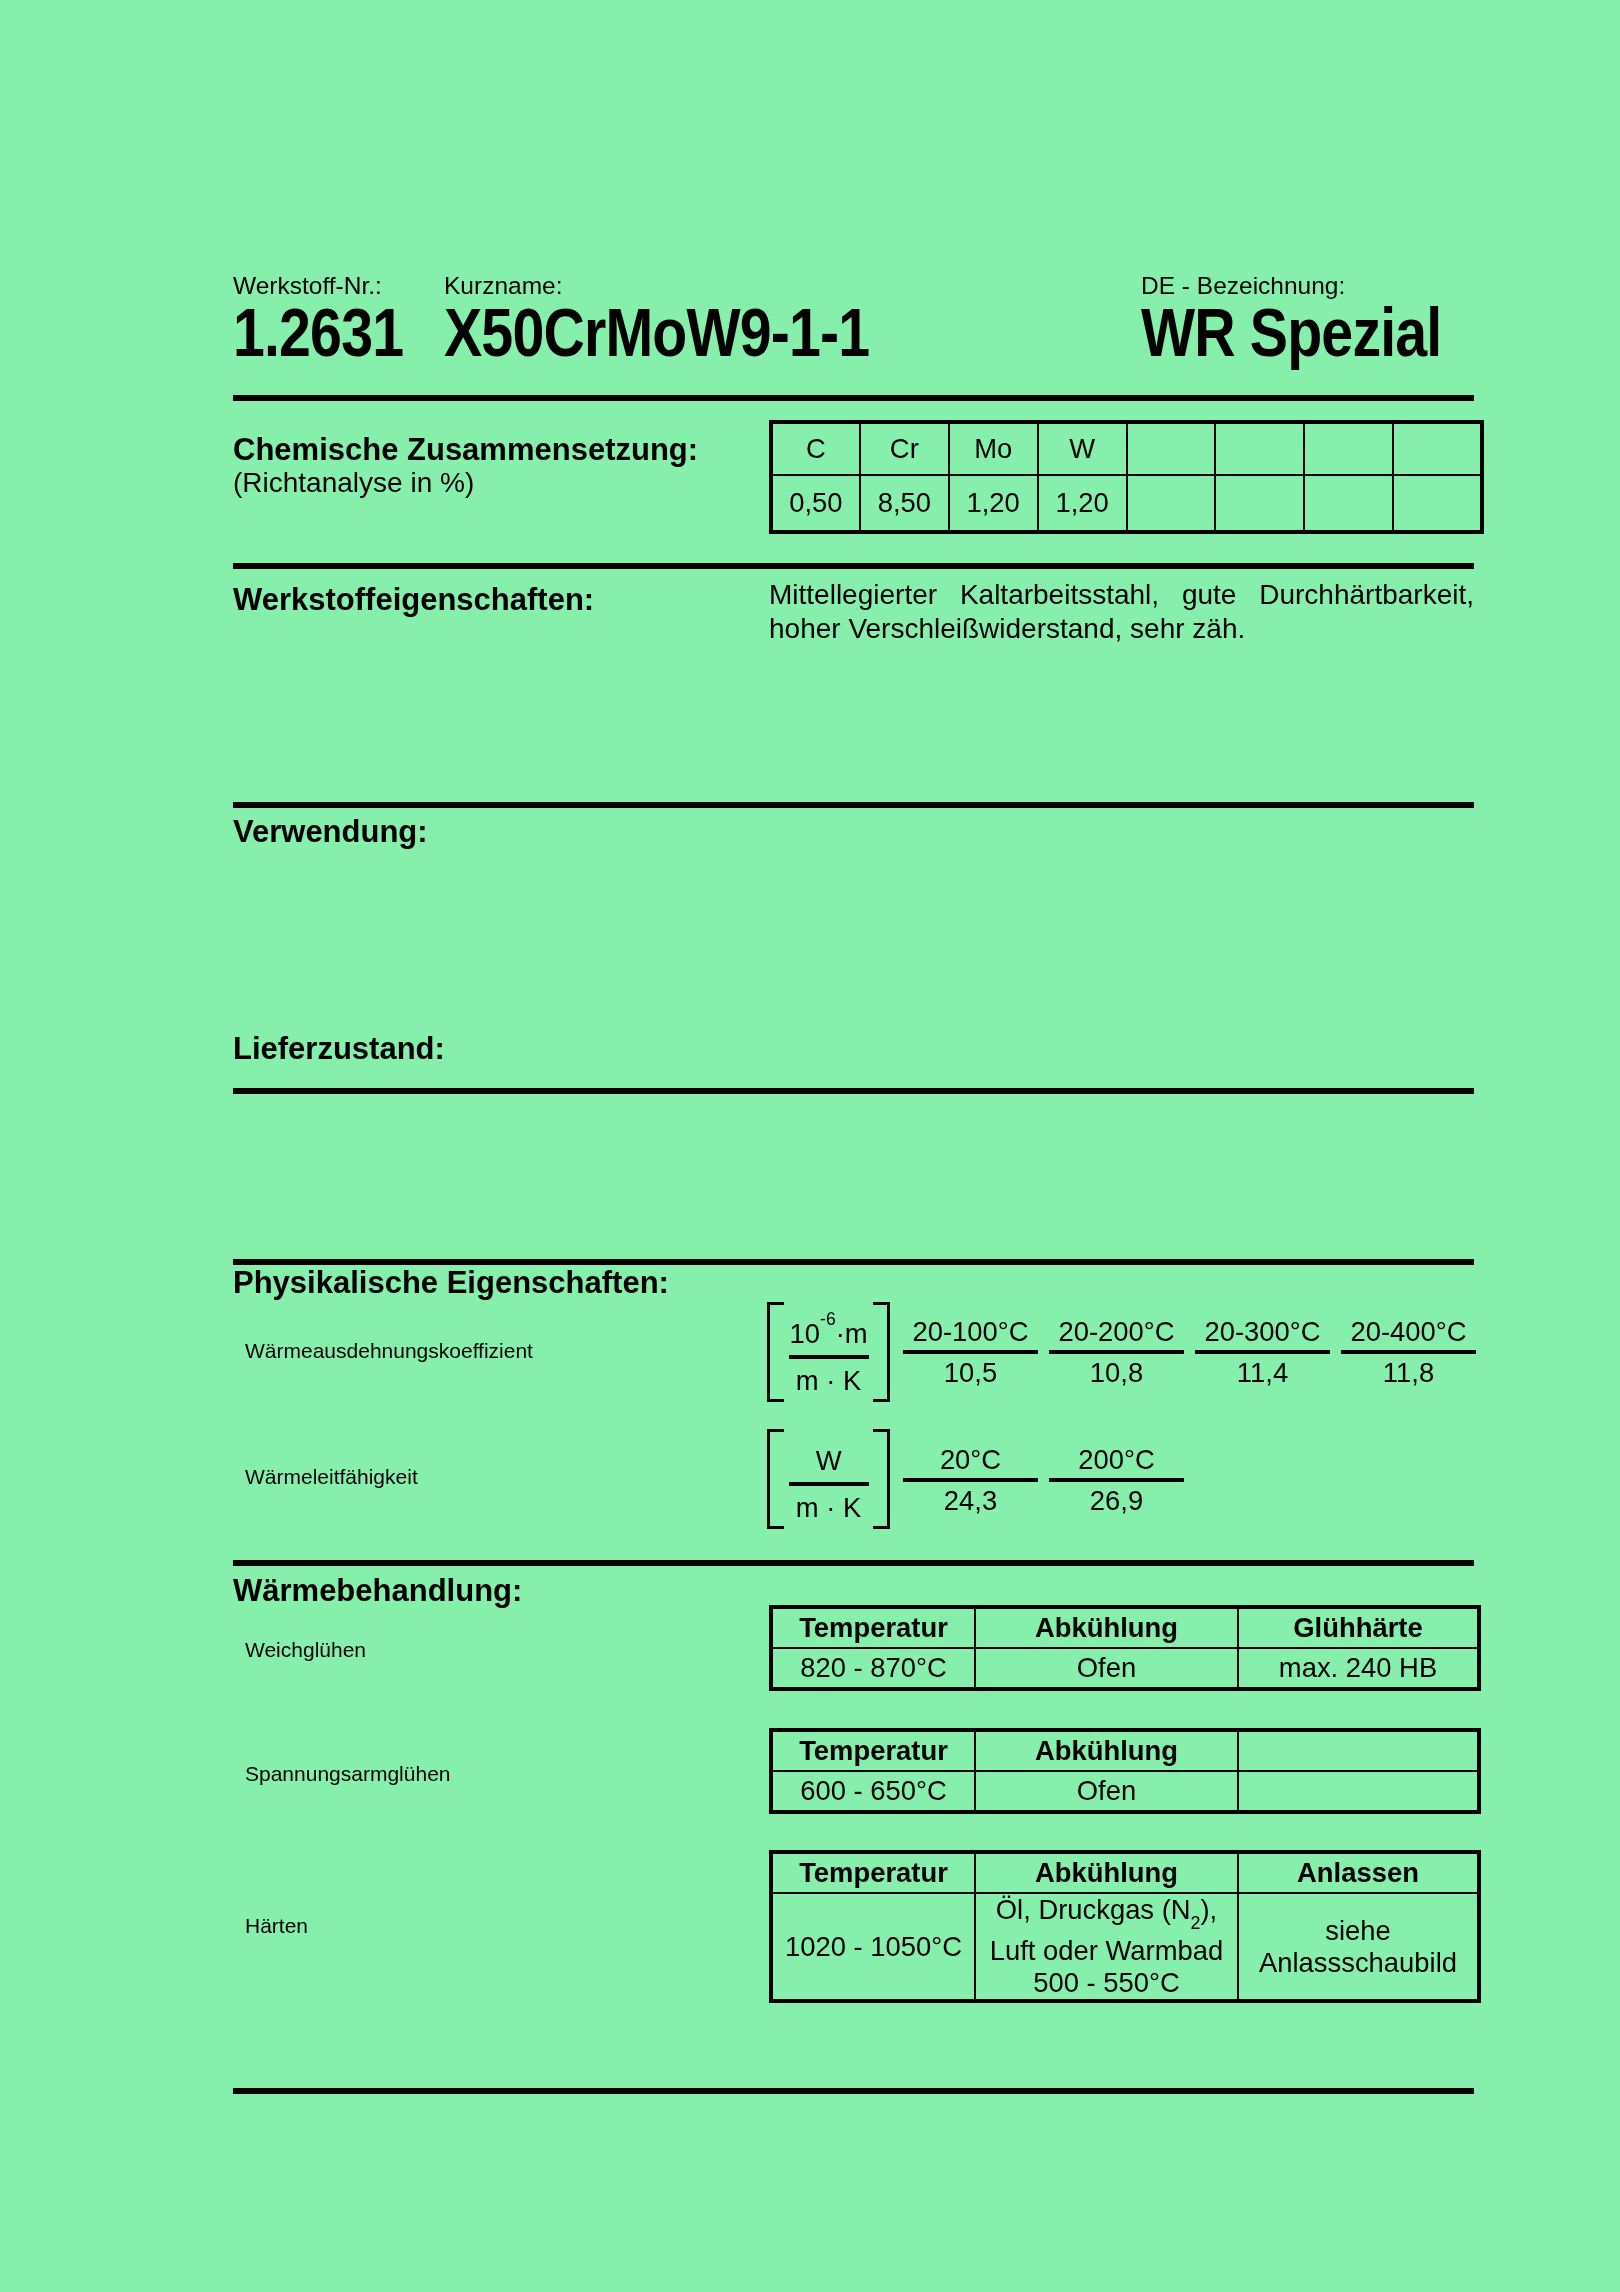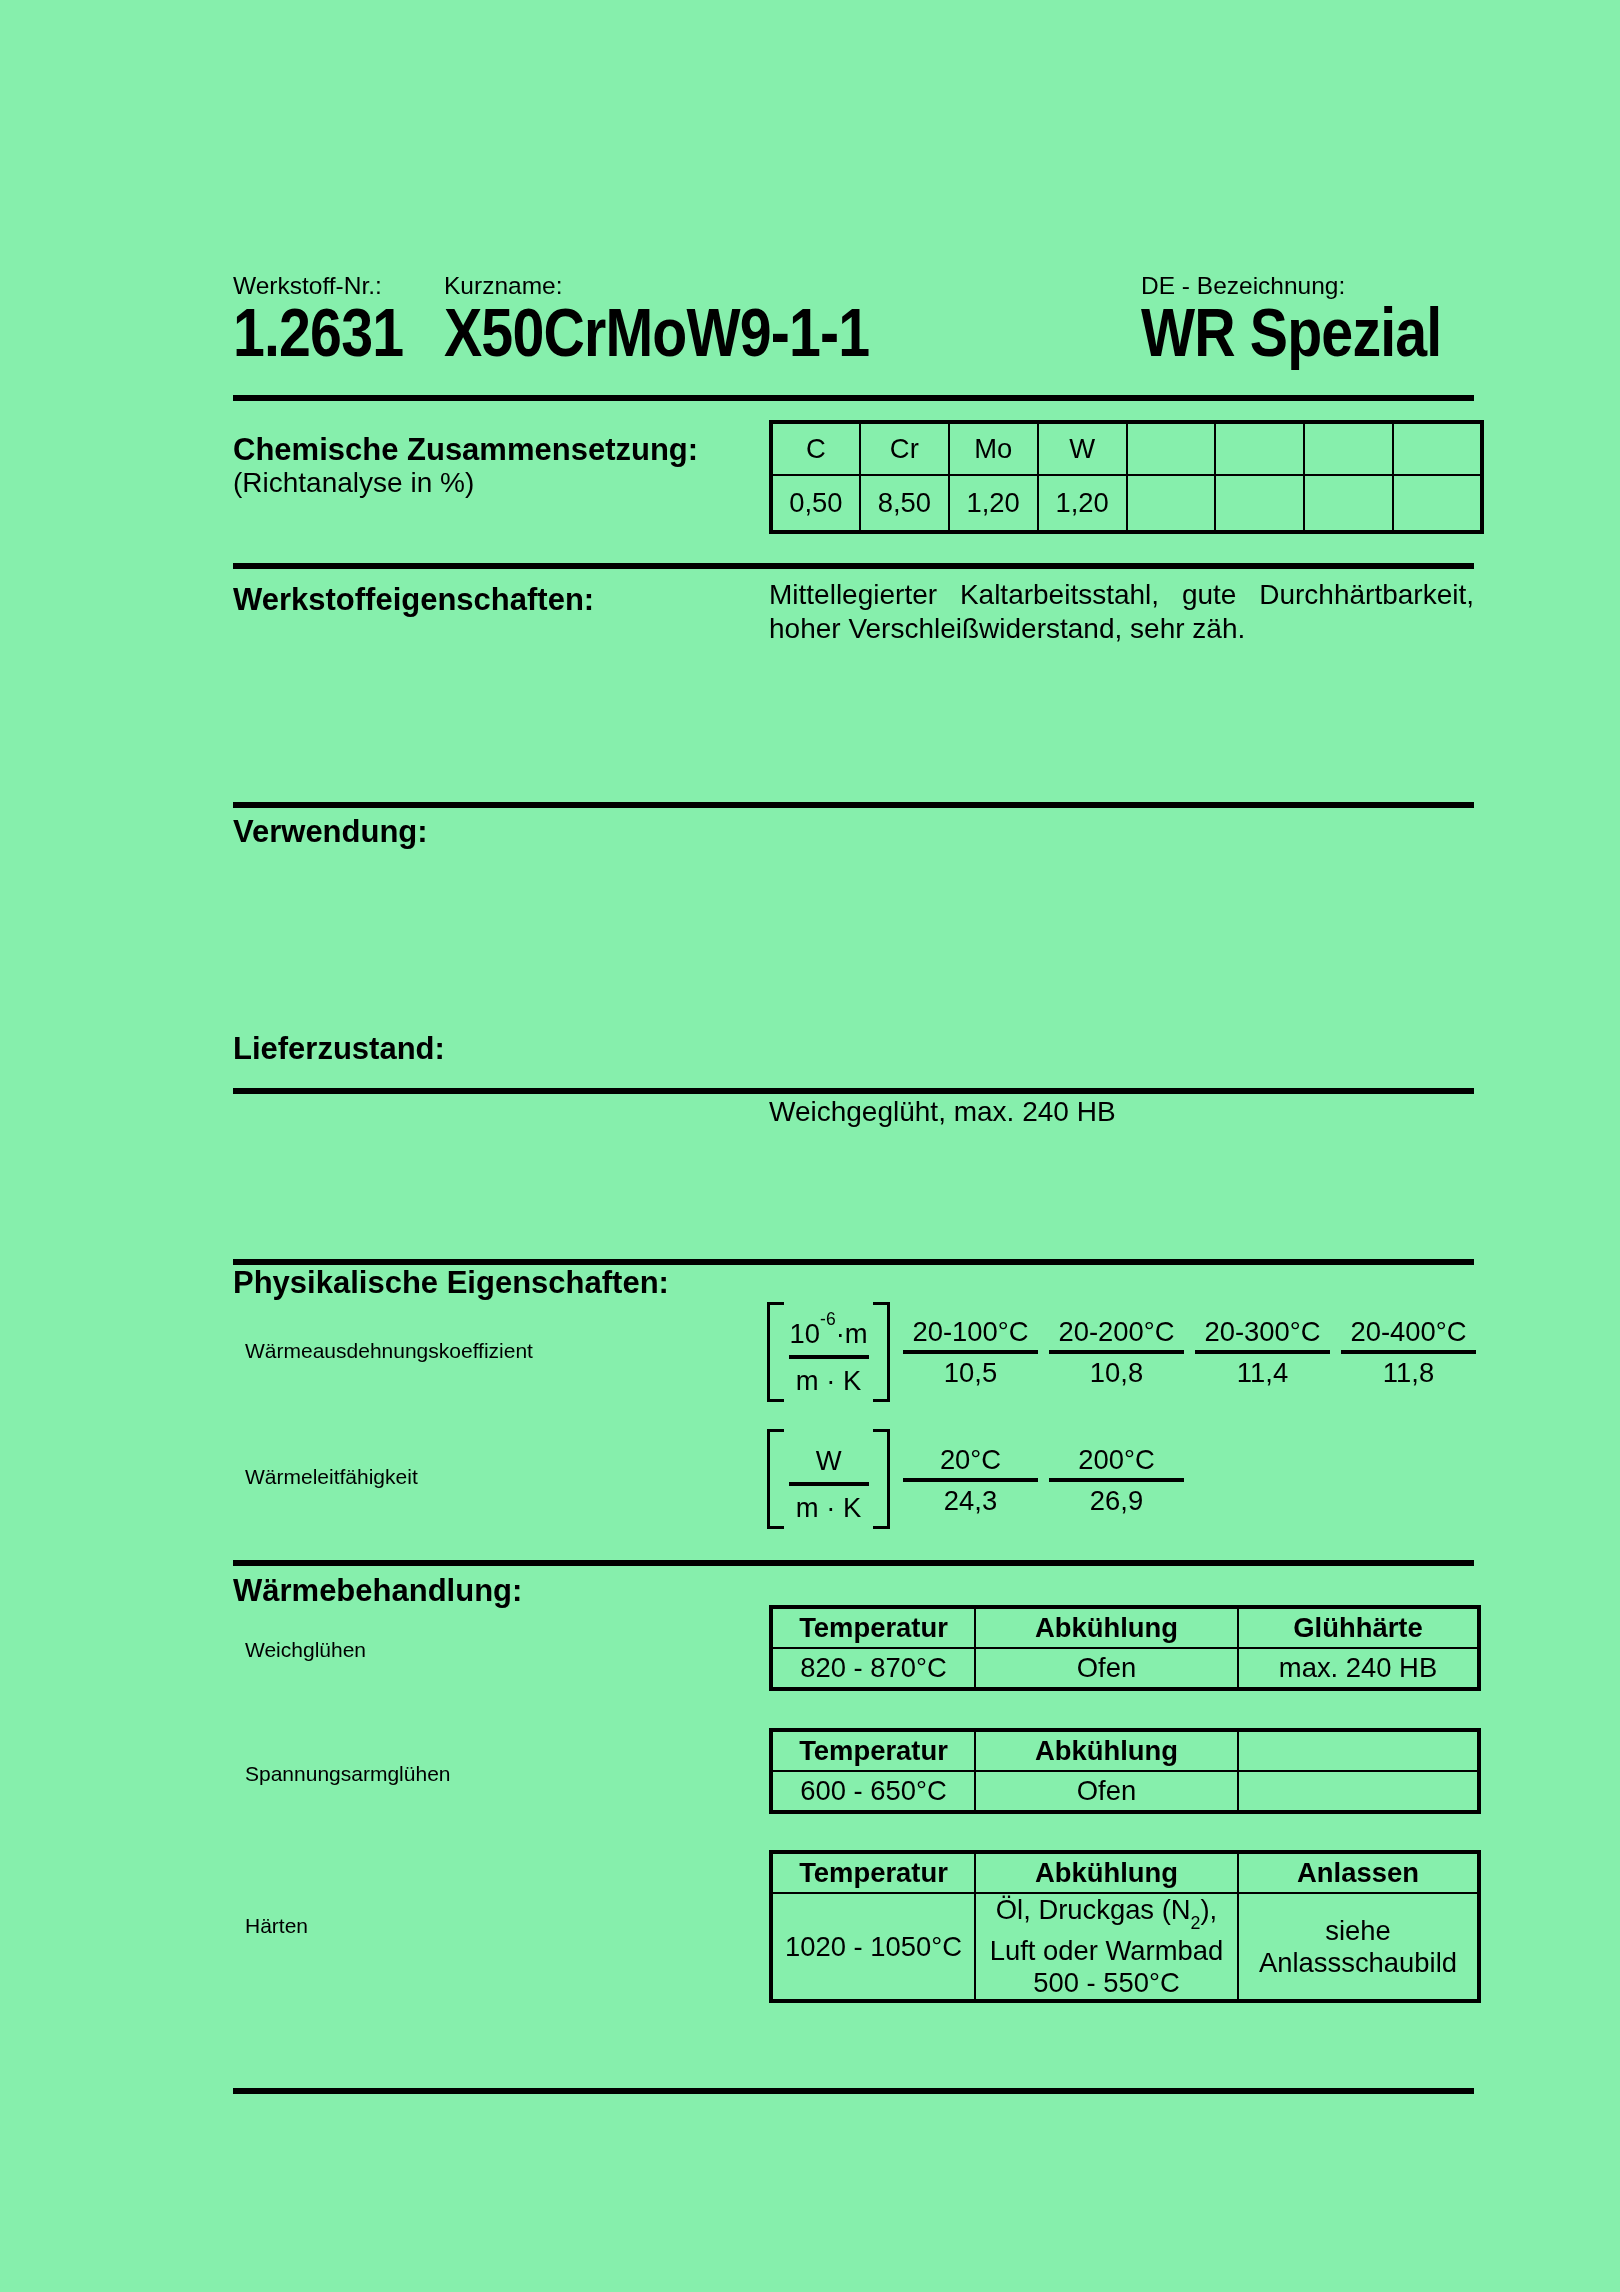--- a/index.html
+++ b/index.html
@@ -97,21 +97,20 @@
     <div>hoher Verschleißwiderstand, sehr zäh.</div>
   </div>
 
   <div class="rule" style="top:802px;"></div>
 
   <div class="sec-heading" style="top:814px;">Verwendung:</div>
 
   <div class="rule" style="top:1088px;"></div>
 
   <div class="sec-heading" style="top:1031px;">Lieferzustand:</div>
-  <div class="body-block" style="top:1095px;">Weichgeglüht, max. 240 HB</div>
 
   <div class="rule" style="top:1259px;"></div>
 
   <div class="sec-heading" style="top:1265px;">Physikalische Eigenschaften:</div>
 
   <div class="label-text" style="top:1334px;">Wärmeausdehnungskoeffizient</div>
 
   <div class="uf" style="left:767px;top:1302px;">
     <div class="uf-b uf-bl"></div>
     <div class="uf-mid">

